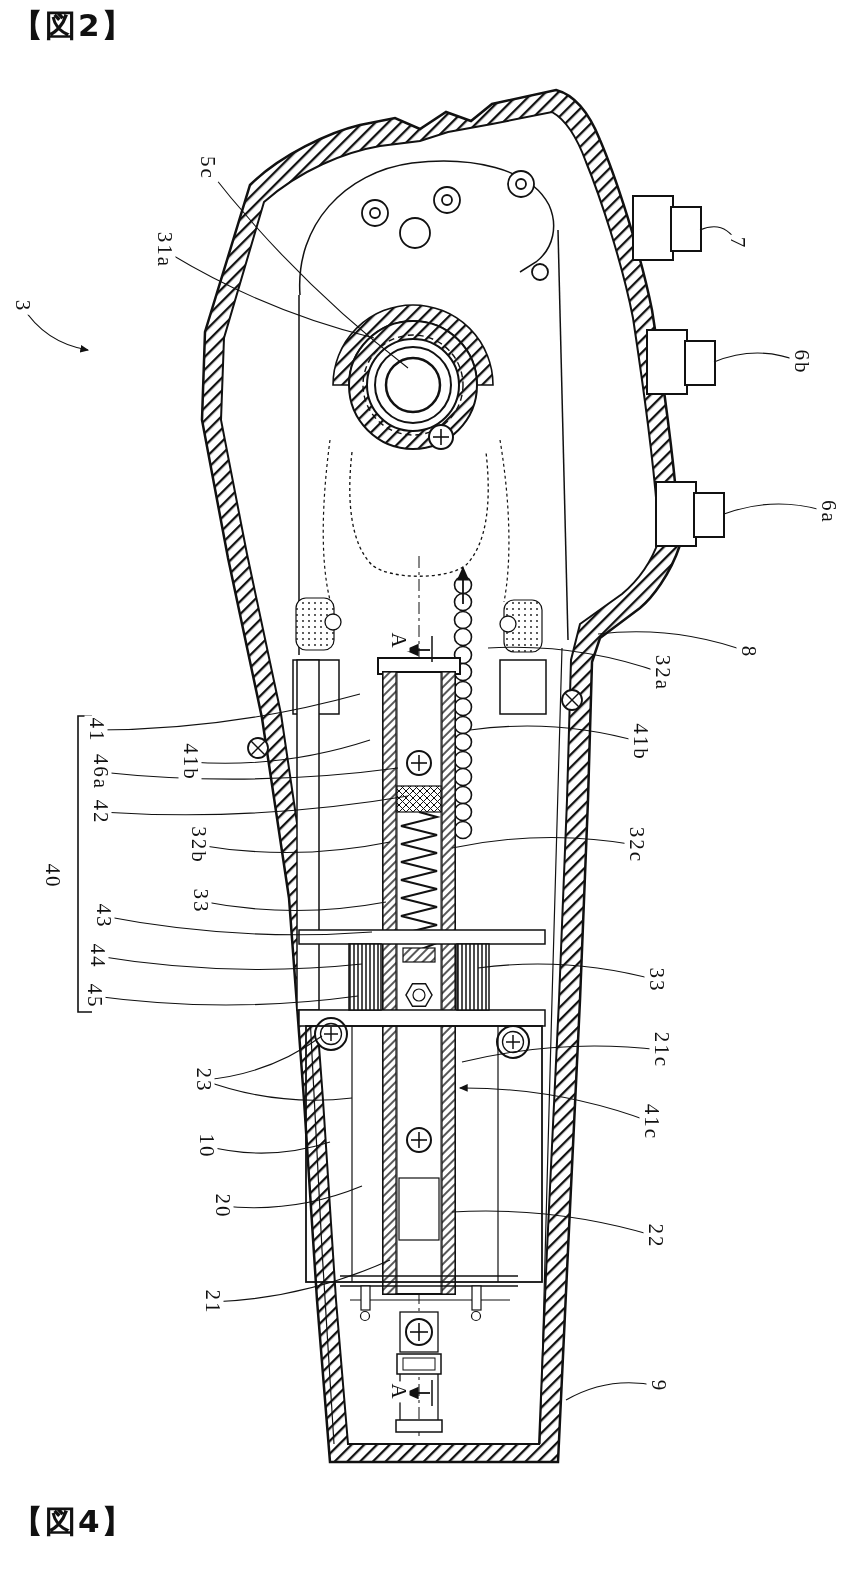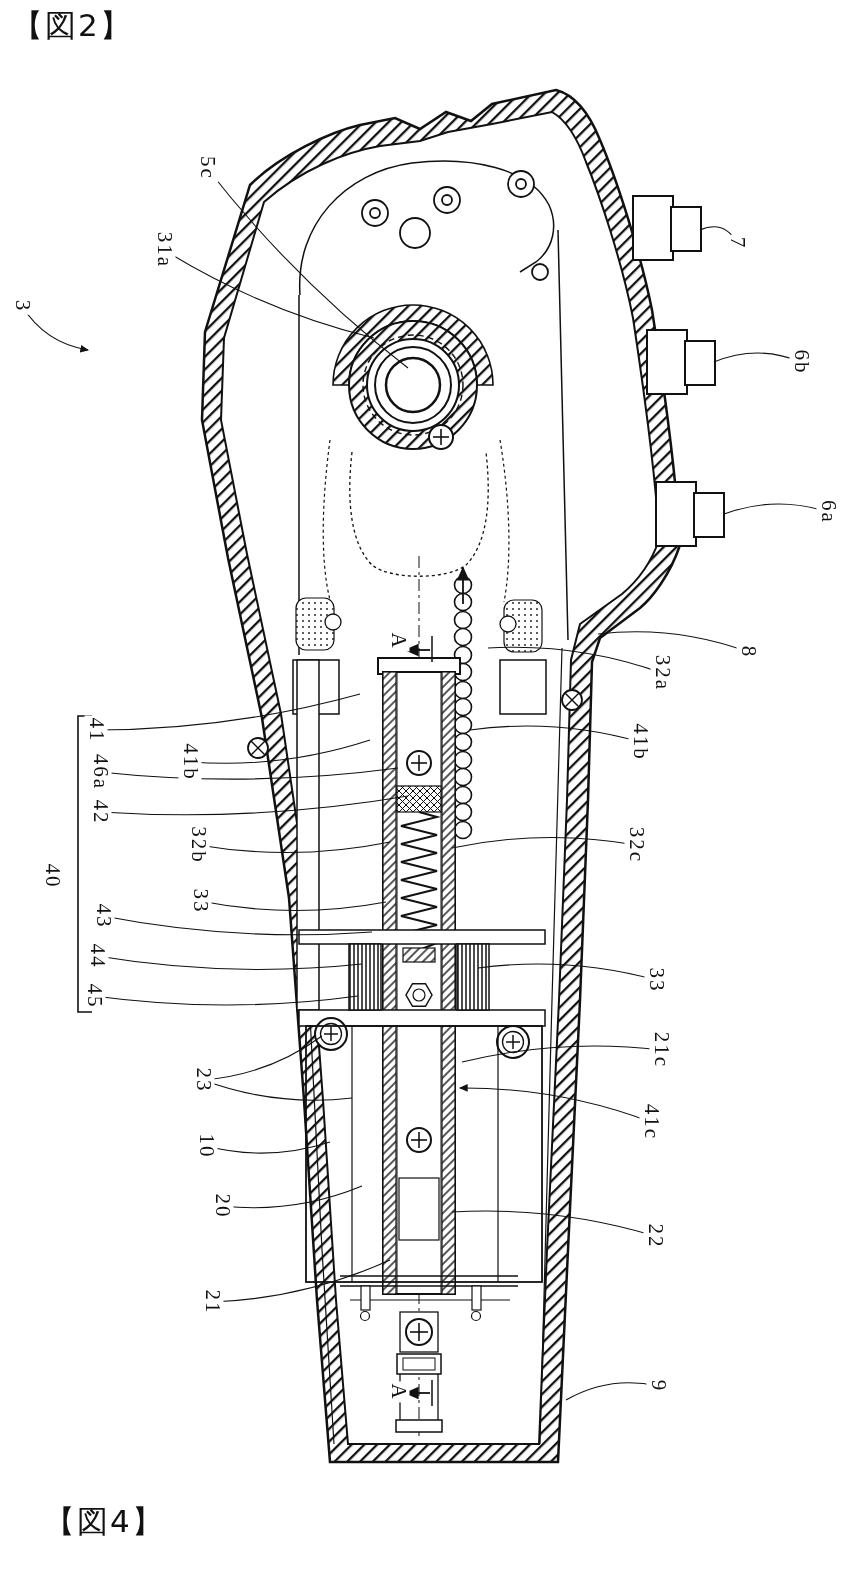--- a/index.html
+++ b/index.html
@@ -1,22 +1,22 @@
 <!DOCTYPE html>
 <html><head>
 <meta charset="utf-8">
 <style>
   html,body{margin:0;padding:0;background:#fff;}
   .page{position:relative;width:849px;height:1578px;background:#fff;overflow:hidden;
         font-family:"Liberation Serif", serif;color:#111;}
   #drawing{position:absolute;left:0;top:0;width:849px;height:1578px;}
   .fig-label{position:absolute;left:12px;font-family:"DejaVu Sans", sans-serif;
-             font-size:31px;font-weight:400;letter-spacing:2px;color:#111;line-height:1;}
+             font-size:31px;font-weight:700;letter-spacing:2px;color:#111;line-height:1;}
   .fig-label.top{top:10px;}
-  .fig-label.bottom{top:1506px;margin-left:32px;}
+  .fig-label.bottom{top:1506px;}
   .ref-label{position:absolute;font-family:"Liberation Serif", serif;font-size:21px;
              line-height:1;letter-spacing:2px;color:#111;background:#fff;padding:1px 2px;
              white-space:nowrap;}
   .leader{fill:none;stroke:#111;stroke-width:1.1;}
 </style>
 </head>
 <body>
 
 <div class="page">
 

